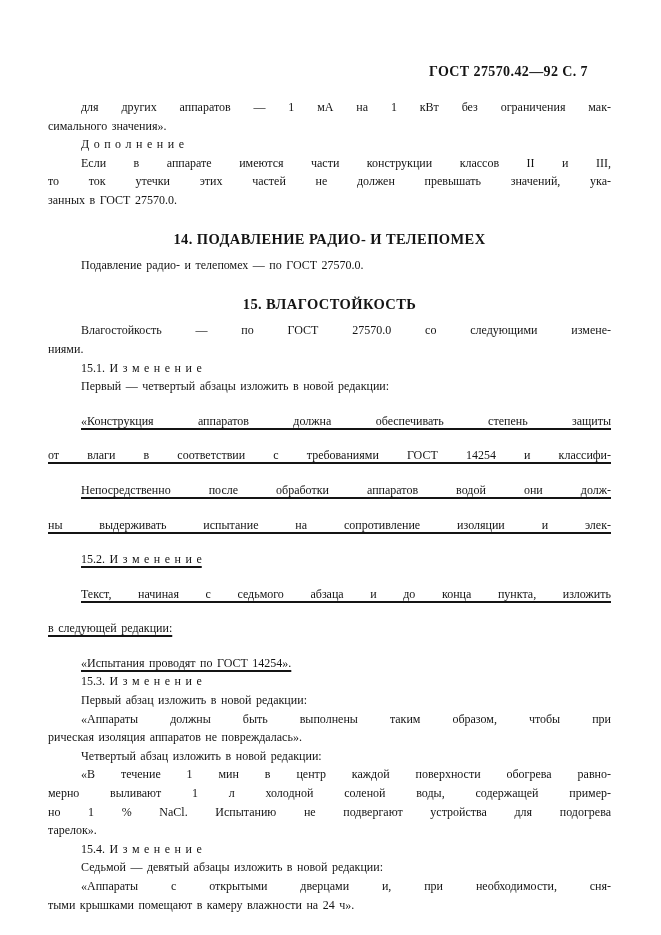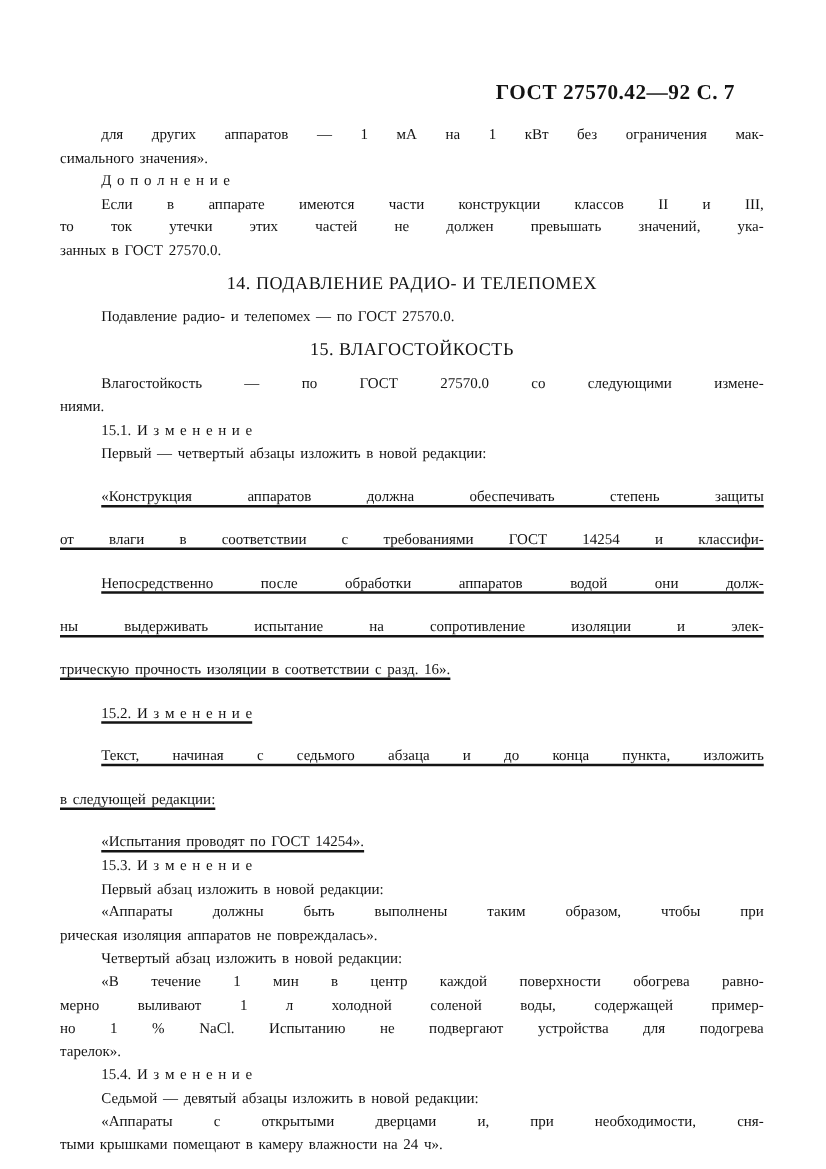--- a/index.html
+++ b/index.html
@@ -13,21 +13,21 @@
     height: 935px;
     background: #ffffff;
     overflow: hidden;
     font-family: "Liberation Serif", serif;
     color: #141414;
   }
   .hdr {
     position: absolute;
     top: 64px;
     right: 73px;
-    font-size: 17px;
+    font-size: 14px;
     font-weight: bold;
     letter-spacing: 0.4px;
     white-space: nowrap;
   }
   .doc-body {
     position: absolute;
     top: 98px;
     left: 48px;
     width: 563px;
   }
@@ -45,25 +45,25 @@
     padding-left: 33px;
   }
   .line.u {
     text-decoration: underline;
     text-underline-offset: 3px;
     text-decoration-thickness: 1.6px;
     margin-top: 16px;
   }
   .heading {
     font-size: 14.5px;
-    font-weight: normal;
+    font-weight: bold;
     text-align: center;
     line-height: 18.6px;
     letter-spacing: 0.4px;
-    margin: 8px 0 8px 0;
+    margin: 20px 0 8px 0;
   }
 </style>
 </head>
 <body>
 
 <div class="page">
   <div class="hdr">ГОСТ 27570.42—92 С. 7</div>
   <div class="doc-body">
       <div class="line ind j">для других аппаратов — 1 мА на 1 кВт без ограничения мак-</div>
       <div class="line">симального значения».</div>
@@ -75,21 +75,20 @@
       <div class="line ind">Подавление радио- и телепомех — по ГОСТ 27570.0.</div>
       <div class="heading">15. ВЛАГОСТОЙКОСТЬ</div>
       <div class="line ind j">Влагостойкость — по ГОСТ 27570.0 со следующими измене-</div>
       <div class="line">ниями.</div>
       <div class="line ind">15.1. И з м е н е н и е</div>
       <div class="line ind">Первый — четвертый абзацы изложить в новой редакции:</div>
       <div class="line ind j u">«Конструкция аппаратов должна обеспечивать степень защиты</div>
       <div class="line j u">от влаги в соответствии с требованиями ГОСТ 14254 и классифи-</div>
       <div class="line ind j u">Непосредственно после обработки аппаратов водой они долж-</div>
       <div class="line j u">ны выдерживать испытание на сопротивление изоляции и элек-</div>
-      <div class="line u">трическую прочность изоляции в соответствии с разд. 16».</div>
       <div class="line ind u">15.2. И з м е н е н и е</div>
       <div class="line ind j u">Текст, начиная с седьмого абзаца и до конца пункта, изложить</div>
       <div class="line u">в следующей редакции:</div>
       <div class="line ind u">«Испытания проводят по ГОСТ 14254».</div>
       <div class="line ind">15.3. И з м е н е н и е</div>
       <div class="line ind">Первый абзац изложить в новой редакции:</div>
       <div class="line ind j">«Аппараты должны быть выполнены таким образом, чтобы при</div>
       <div class="line">рическая изоляция аппаратов не повреждалась».</div>
       <div class="line ind">Четвертый абзац изложить в новой редакции:</div>
       <div class="line ind j">«В течение 1 мин в центр каждой поверхности обогрева равно-</div>

